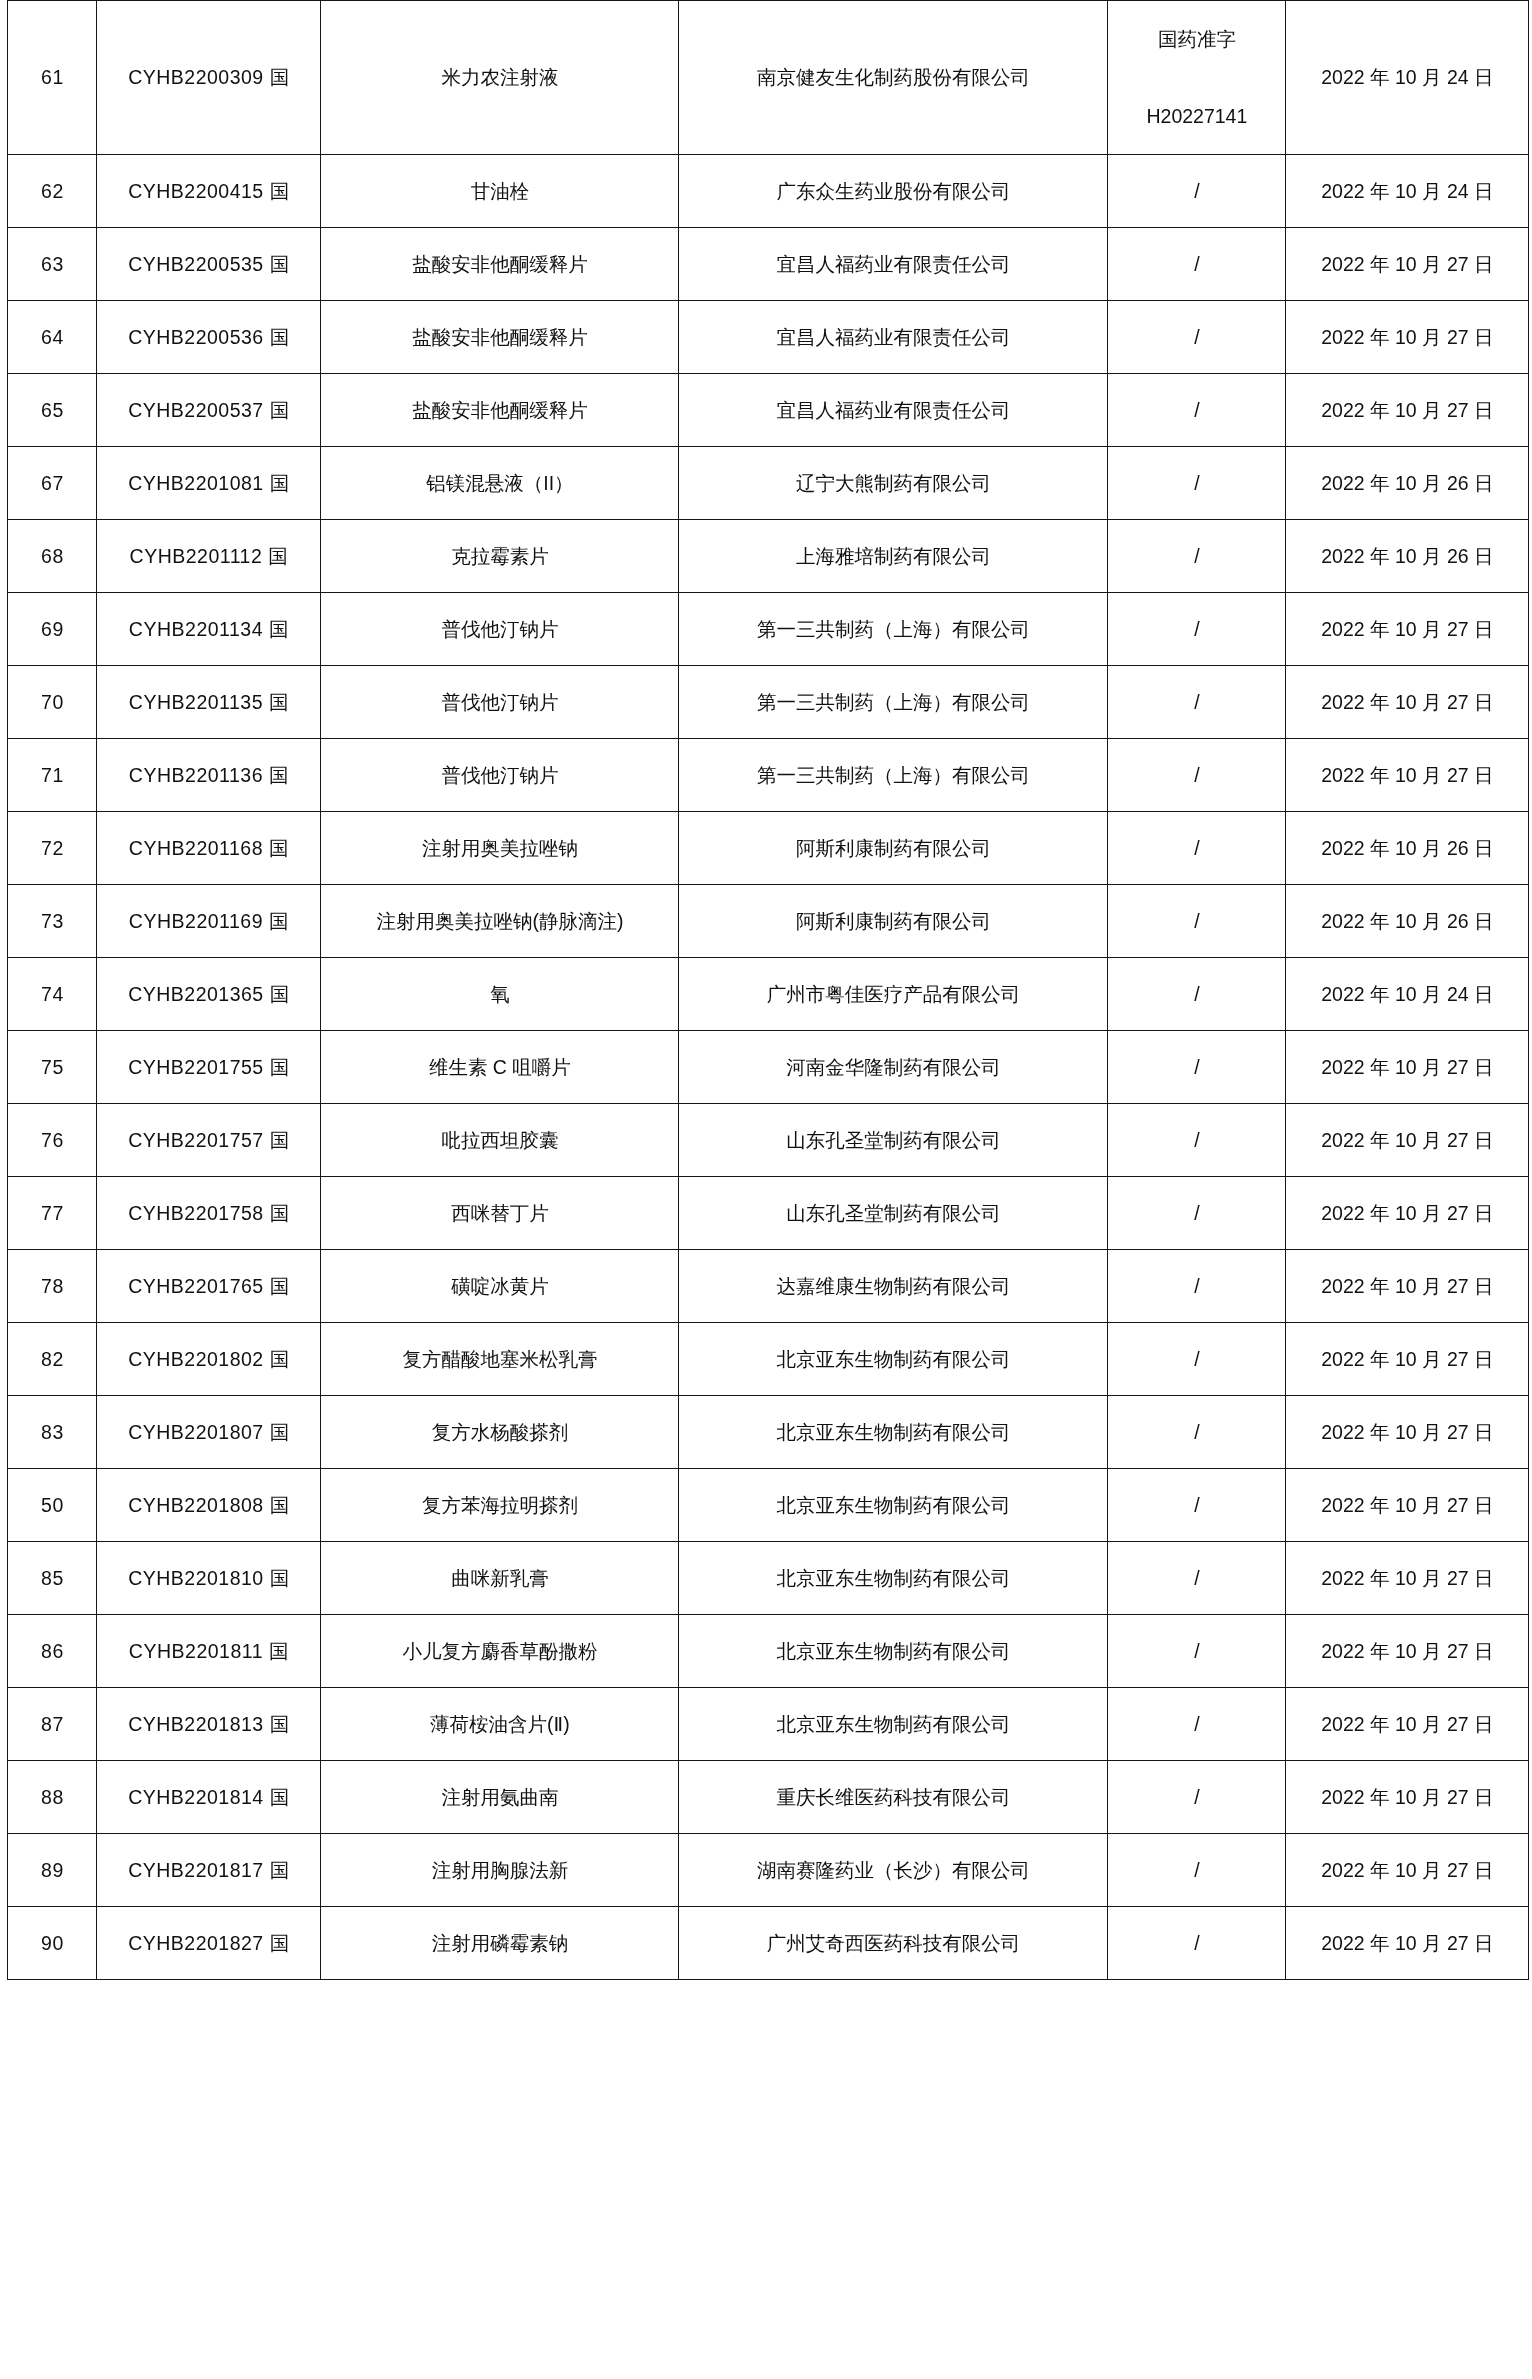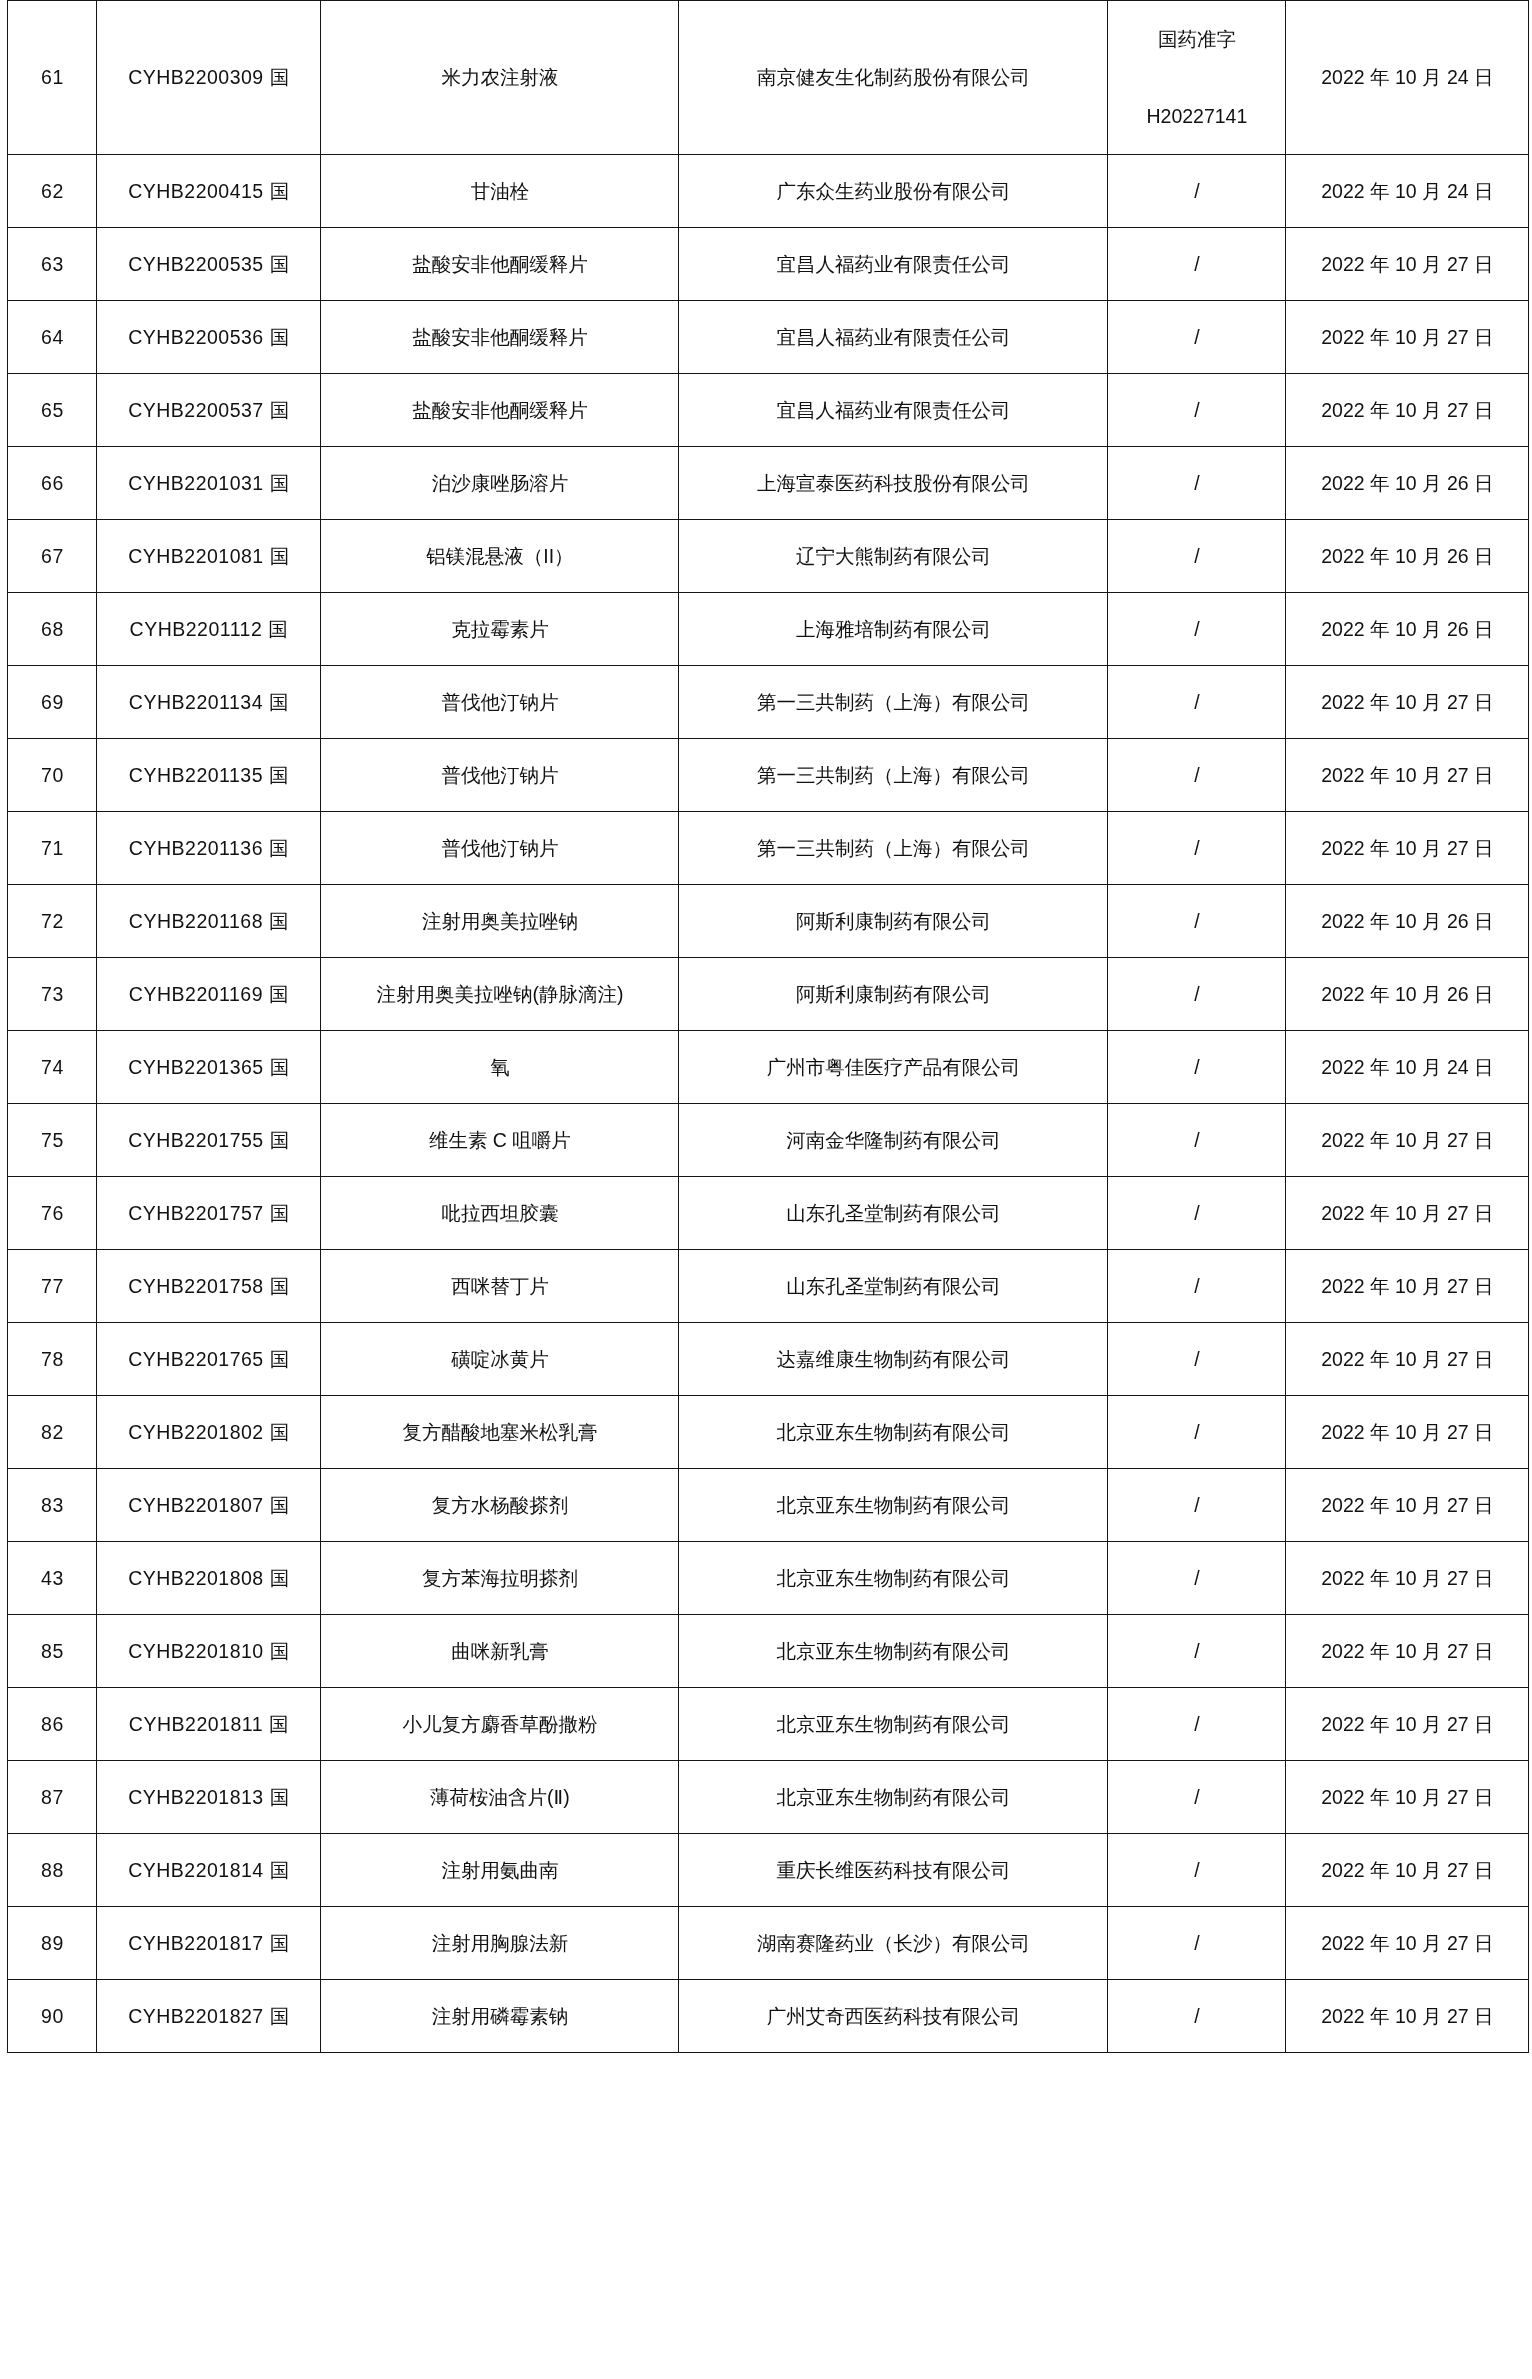--- a/index.html
+++ b/index.html
@@ -91,28 +91,20 @@
       </tr>
       <tr class="row">
         <td class="cell-no">65</td>
         <td class="cell-code">CYHB2200537 国</td>
         <td class="cell-drug">盐酸安非他酮缓释片</td>
         <td class="cell-company">宜昌人福药业有限责任公司</td>
         <td class="cell-approval">/</td>
         <td class="cell-date">2022 年 10 月 27 日</td>
       </tr>
       <tr class="row">
-        <td class="cell-no">66</td>
-        <td class="cell-code">CYHB2201031 国</td>
-        <td class="cell-drug">泊沙康唑肠溶片</td>
-        <td class="cell-company">上海宣泰医药科技股份有限公司</td>
-        <td class="cell-approval">/</td>
-        <td class="cell-date">2022 年 10 月 26 日</td>
-      </tr>
-      <tr class="row">
         <td class="cell-no">67</td>
         <td class="cell-code">CYHB2201081 国</td>
         <td class="cell-drug">铝镁混悬液（II）</td>
         <td class="cell-company">辽宁大熊制药有限公司</td>
         <td class="cell-approval">/</td>
         <td class="cell-date">2022 年 10 月 26 日</td>
       </tr>
       <tr class="row">
         <td class="cell-no">68</td>
         <td class="cell-code">CYHB2201112 国</td>
@@ -211,21 +203,21 @@
       </tr>
       <tr class="row">
         <td class="cell-no">83</td>
         <td class="cell-code">CYHB2201807 国</td>
         <td class="cell-drug">复方水杨酸搽剂</td>
         <td class="cell-company">北京亚东生物制药有限公司</td>
         <td class="cell-approval">/</td>
         <td class="cell-date">2022 年 10 月 27 日</td>
       </tr>
       <tr class="row">
-        <td class="cell-no">43</td>
+        <td class="cell-no">50</td>
         <td class="cell-code">CYHB2201808 国</td>
         <td class="cell-drug">复方苯海拉明搽剂</td>
         <td class="cell-company">北京亚东生物制药有限公司</td>
         <td class="cell-approval">/</td>
         <td class="cell-date">2022 年 10 月 27 日</td>
       </tr>
       <tr class="row">
         <td class="cell-no">85</td>
         <td class="cell-code">CYHB2201810 国</td>
         <td class="cell-drug">曲咪新乳膏</td>

